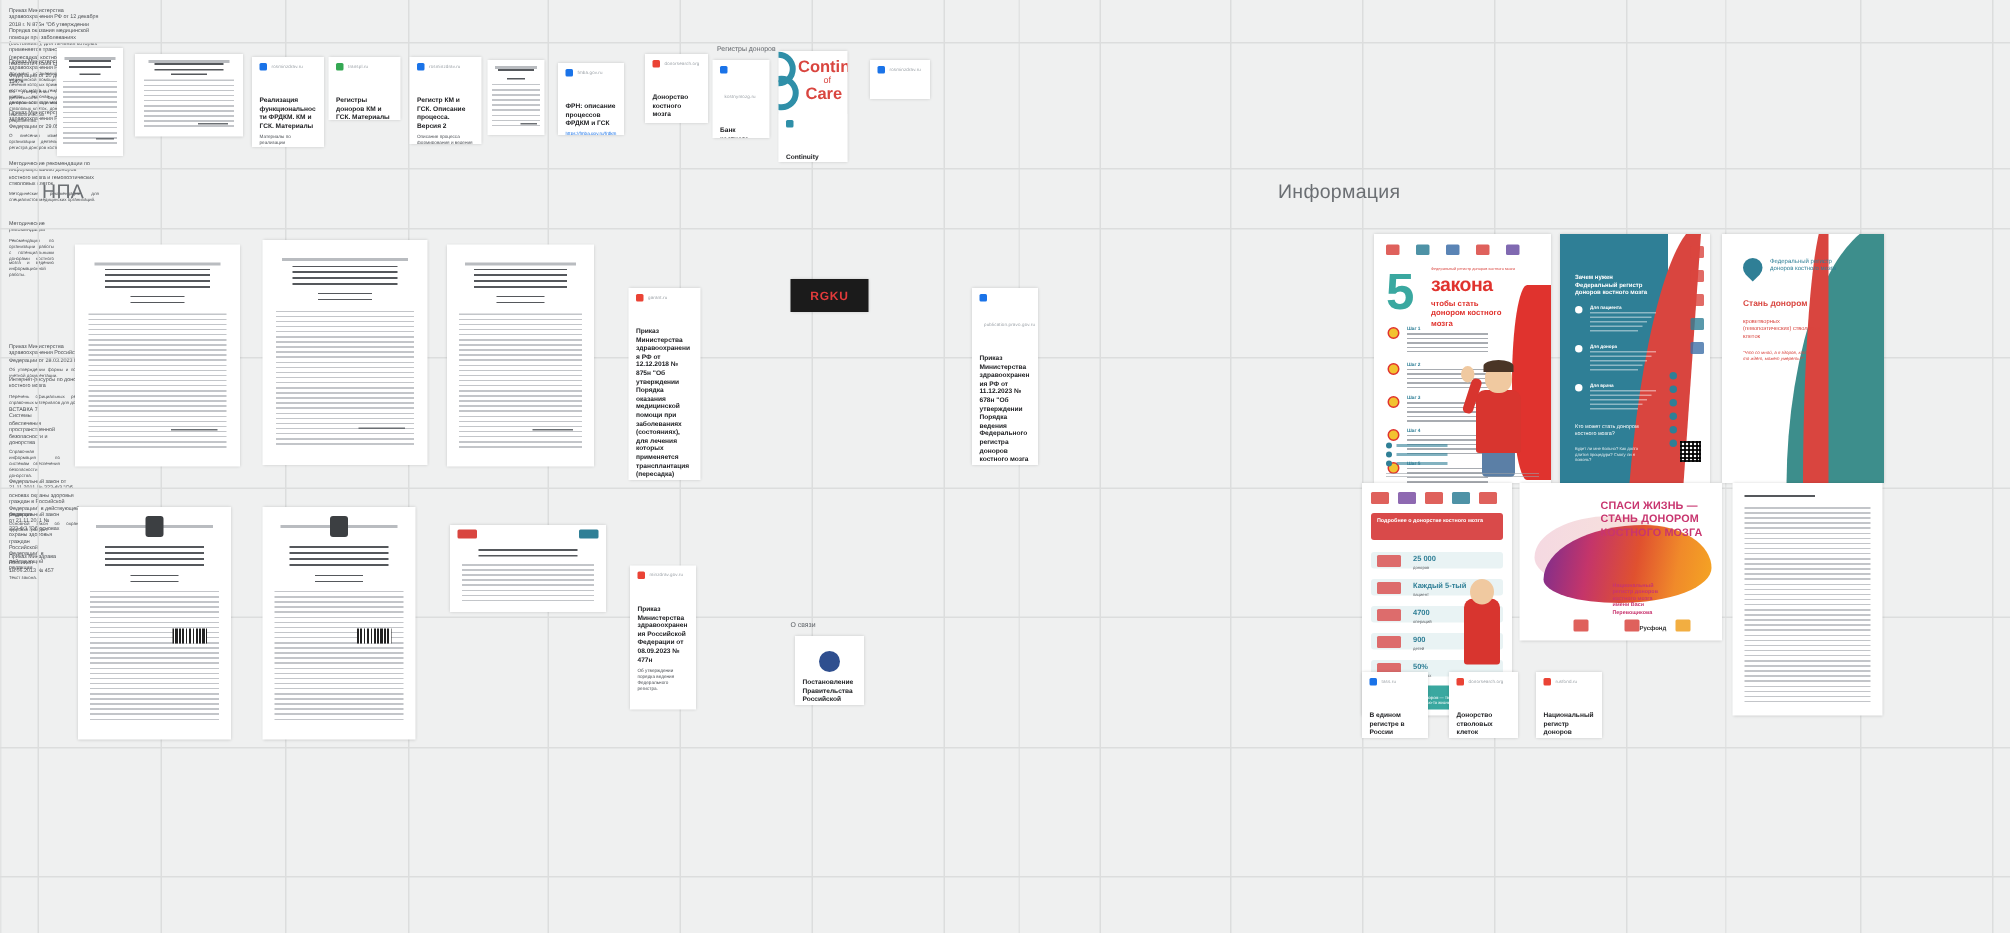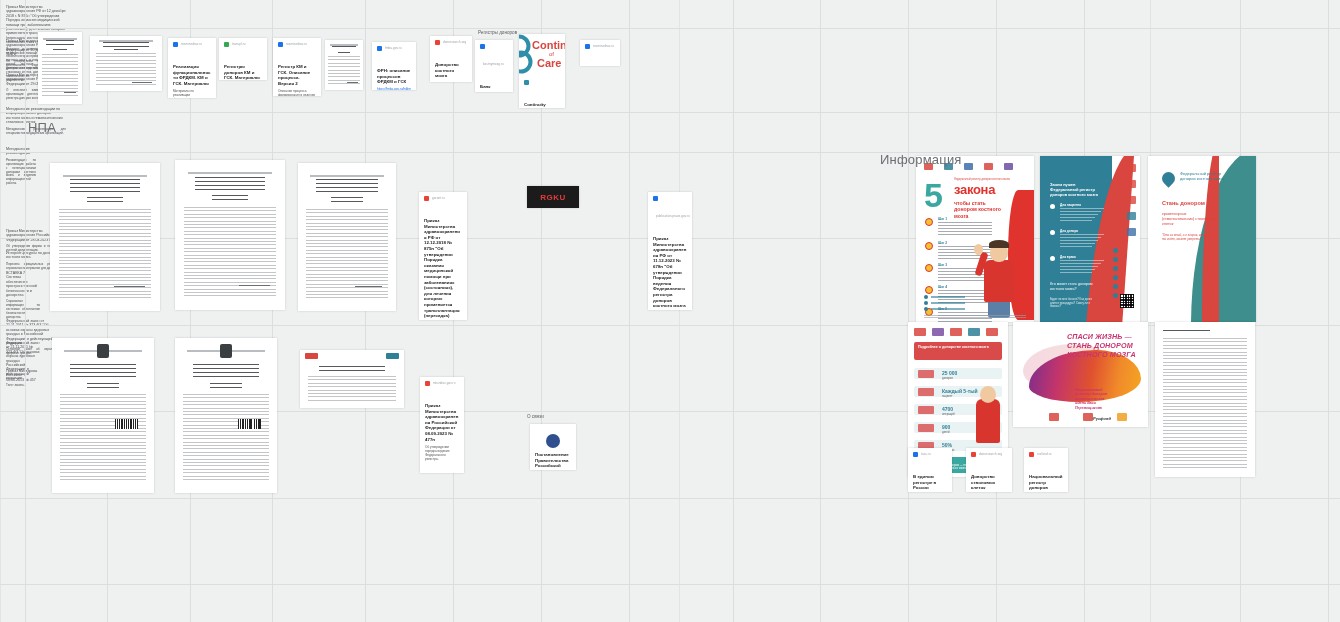--- a/index.html
+++ b/index.html
@@ -517,21 +517,21 @@
         <div style="position: absolute; left: 10px; top: 119.5px; width: 16px; height: 8px; background: rgb(217, 74, 74); opacity: 0.8; border-radius: 1px;"></div>
         <div class="stat-pill" style="left: 6%; top: 136px; width: 88%;"></div>
         <div style="position: absolute; left: 34px; top: 138px; font-size: 5px; font-weight: bold; color: rgb(47, 127, 150);">30%</div>
         <div style="position: absolute; left: 34px; top: 143.5px; font-size: 2.8px; color: rgb(92, 96, 101);">детей</div>
         <div style="position: absolute; left: 10px; top: 137.5px; width: 16px; height: 8px; background: rgb(217, 74, 74); opacity: 0.8; border-radius: 1px;"></div>
         <div style="position: absolute; right: 8px; bottom: 34px; width: 24px; height: 44px; background: rgb(216, 53, 47); border-radius: 6px 6px 2px 2px;"></div>
         <div style="position: absolute; right: 12px; bottom: 74px; width: 16px; height: 17px; background: rgb(240, 201, 160); border-radius: 50%;"></div>
         <div class="bottom-band" style="bottom: 4px; height: 16px;"></div>
         <div style="position: absolute; left: 6%; right: 6%; bottom: 6px; font-size: 2.8px; color: rgb(255, 255, 255); line-height: 3.6px; text-align: center; z-index: 2;">Присоединяйся и стань донором — твоё решение может спасти чью-то жизнь</div>
       </div>
-      <div class="poster shadow pwave" style="left: 1013px; top: 322px; width: 135px; height: 105px; font-style: italic;">
+      <div class="poster shadow pwave" style="left: 1013px; top: 322px; width: 135px; height: 105px;">
         <div class="blob2" style="left: 10px; top: 22px; width: 92px; height: 46px;"></div>
         <div class="blob" style="left: 16px; top: 28px; width: 112px; height: 52px;"></div>
         <div class="wave-title" style="left: 54px; top: 10px; width: 74px;">СПАСИ ЖИЗНЬ — СТАНЬ ДОНОРОМ КОСТНОГО МОЗГА</div>
         <div class="lbl" style="left: 62px; top: 66px; width: 36px;">Национальный регистр доноров костного мозга имени Васи Перевощикова</div>
         <div class="logo-chip" style="left: 36px; bottom: 6px; width: 10px; height: 8px; background: rgb(217, 69, 63); opacity: 0.85;"></div>
         <div class="logo-chip" style="left: 70px; bottom: 6px; width: 10px; height: 8px; background: rgb(217, 69, 63); opacity: 0.85;"></div>
         <div class="logo-chip" style="left: 104px; bottom: 6px; width: 10px; height: 8px; background: rgb(240, 160, 32); opacity: 0.85;"></div>
         <div style="position: absolute; left: 80px; bottom: 6px; font-size: 4px; font-weight: bold; color: rgb(51, 51, 51);">Русфонд</div>
       </div>
       <div class="card shadow doc" style="left: 1155px; top: 322px; width: 100px; height: 155px;">
@@ -546,17 +546,17 @@
         <div><span class="favicon" style="background: rgb(234, 67, 53);"></span><span class="domain">donorsearch.org</span></div>
         <div class="lp-title">Донорство стволовых клеток</div>
       </div>
       <div class="card shadow lp" style="left: 1024px; top: 448px; width: 44px; height: 44px;">
         <div><span class="favicon" style="background: rgb(234, 67, 53);"></span><span class="domain">rusfond.ru</span></div>
         <div class="lp-title">Национальный регистр доноров костного мозга имени Васи Перевощикова</div>
       </div>
     </div>
   <div id="labels-layer">
       <div class="section-label" style="left: 28px; top: 120px;">НПА</div>
-      <div class="section-label" style="left: 880px; top: 120px; margin-top: 32px;">Информация</div>
+      <div class="section-label" style="left: 852px; top: 120px;">Информация</div>
       <div class="mini-label" style="left: 478px; top: 30px;">Регистры доноров</div>
       <div class="mini-label" style="left: 527px; top: 414px;">О связи</div>
     </div>
 </div>
 
 </body></html>

